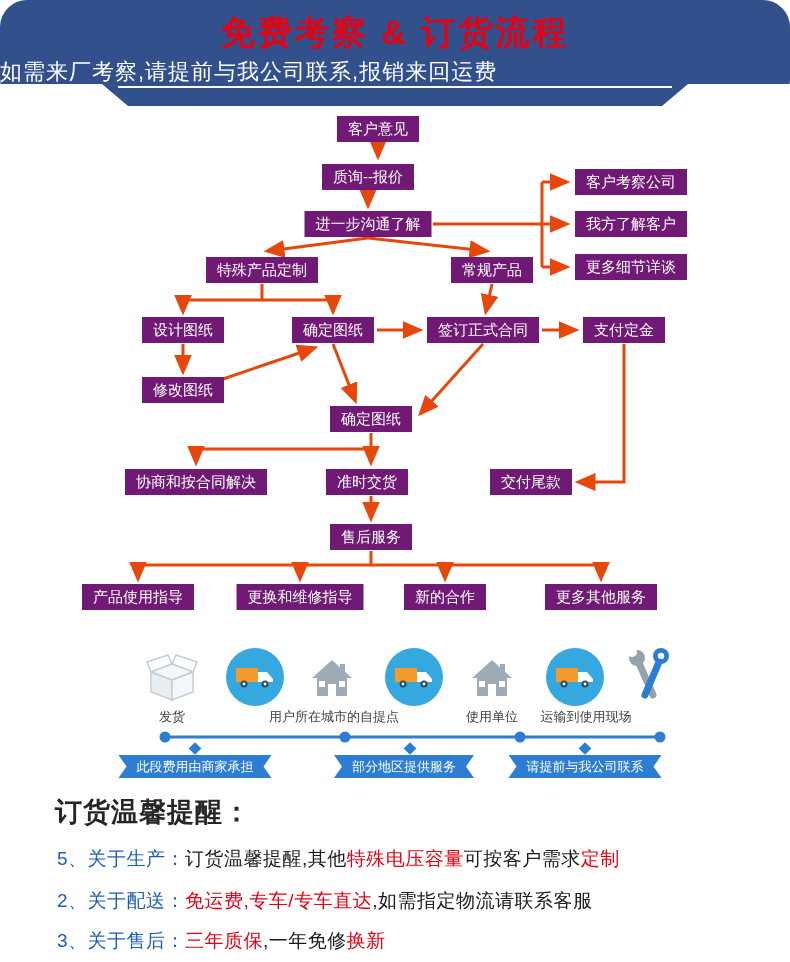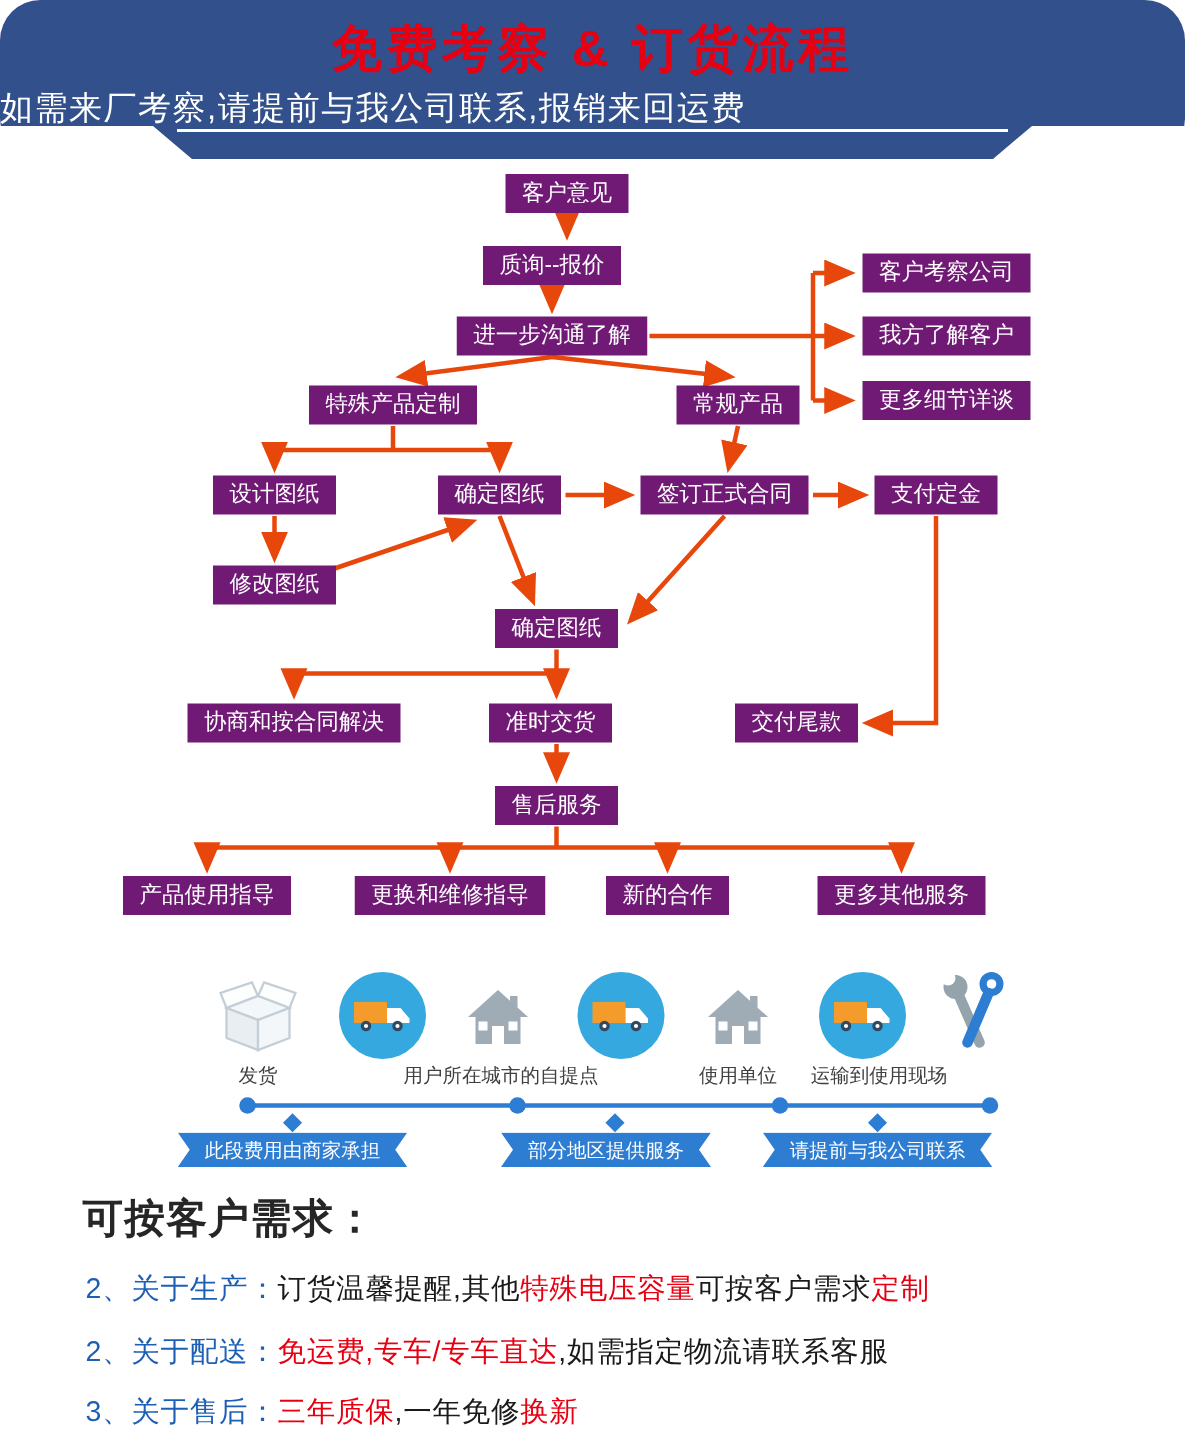--- a/index.html
+++ b/index.html
@@ -213,19 +213,19 @@
 
 <div class="ilabel" style="left:172px">发货</div>
 <div class="ilabel" style="left:334px">用户所在城市的自提点</div>
 <div class="ilabel" style="left:492px">使用单位</div>
 <div class="ilabel" style="left:586px">运输到使用现场</div>
 
 <div class="ribbon" style="left:195px">此段费用由商家承担</div>
 <div class="ribbon" style="left:404px">部分地区提供服务</div>
 <div class="ribbon" style="left:585px">请提前与我公司联系</div>
 
-<div class="rem-heading">可按客户需求：</div>
-
-<div class="rem-line" style="top:846px"><span class="lbl">2、关于生产：</span><span>订货温馨提醒,其他</span><span class="seg-red">特殊电压容量</span><span>可按客户需求</span><span class="seg-red">定制</span></div>
+<div class="rem-heading">订货温馨提醒：</div>
+
+<div class="rem-line" style="top:846px"><span class="lbl">5、关于生产：</span><span>订货温馨提醒,其他</span><span class="seg-red">特殊电压容量</span><span>可按客户需求</span><span class="seg-red">定制</span></div>
 
 <div class="rem-line" style="top:888px"><span class="lbl">2、关于配送：</span><span class="seg-red">免运费,专车/专车直达</span><span>,如需指定物流请联系客服</span></div>
 
 <div class="rem-line" style="top:928px"><span class="lbl">3、关于售后：</span><span class="seg-red">三年质保</span><span>,一年免修</span><span class="seg-red">换新</span></div>
 
 </body></html>

